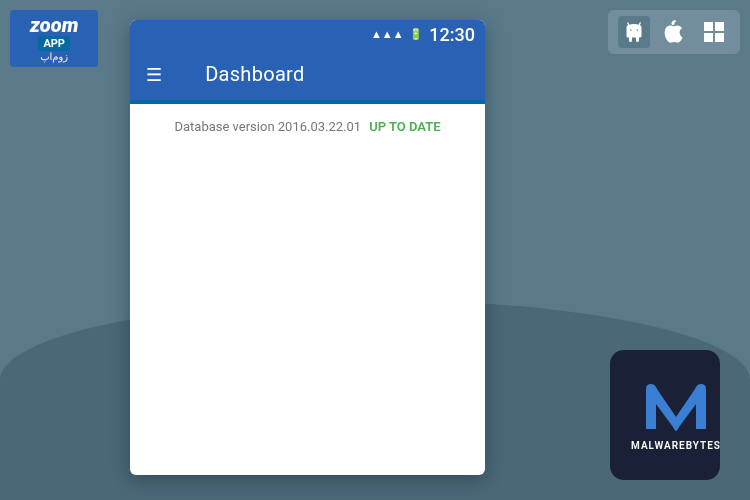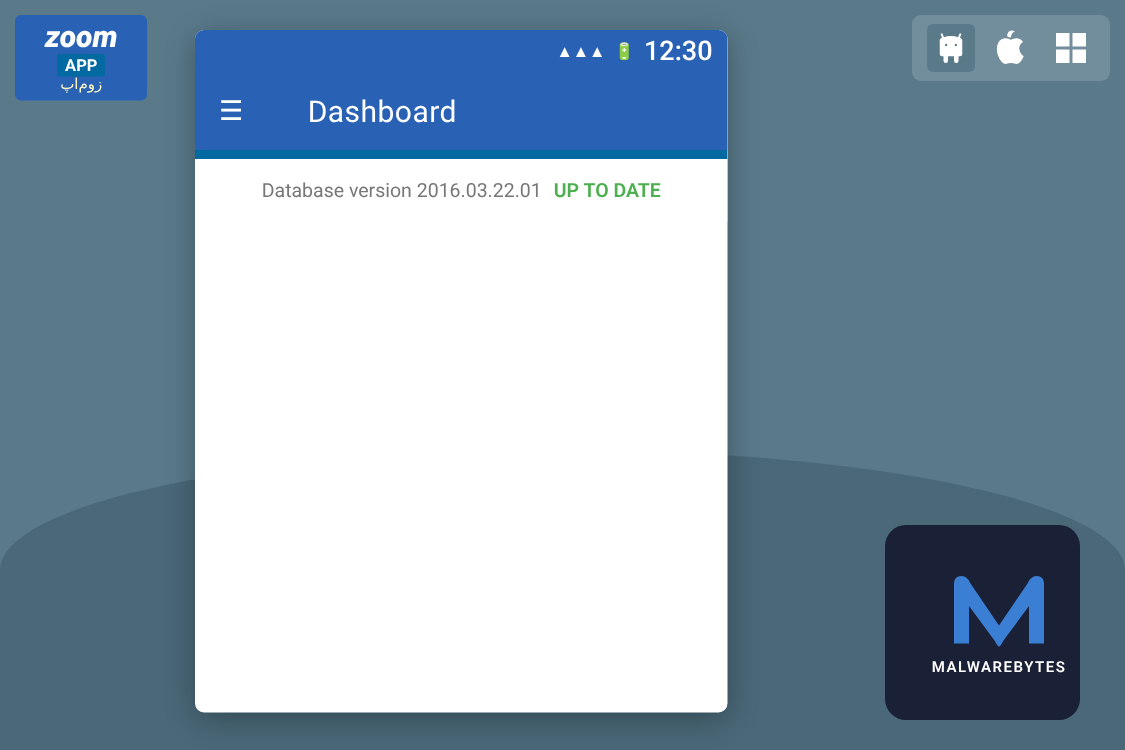--- a/index.html
+++ b/index.html
@@ -170,21 +170,21 @@
     .safe-text {
       color: #4caf50;
       font-size: 20px;
       font-weight: 400;
     }
 
     
     .app-footer {
       background: white;
       height: 48px;
-      border-top: 6px solid #0369a1;
+      border-top: 4px solid #0369a1;
       display: flex;
       align-items: center;
       justify-content: center;
       gap: 8px;
       padding: 0 8px;
     }
 
     .db-version-text {
       color: #777;
       font-size: 13px;
@@ -194,21 +194,21 @@
       color: #4caf50;
       font-size: 13px;
       font-weight: 600;
     }
 
     
     .malwarebytes-logo {
       position: absolute;
       bottom: 20px;
       right: 30px;
-      width: 130px;
+      width: 110px;
       height: 130px;
       background: #1a2035;
       border-radius: 14px;
       display: flex;
       flex-direction: column;
       align-items: center;
       justify-content: center;
       gap: 6px;
       padding-left: 22px;
     }

